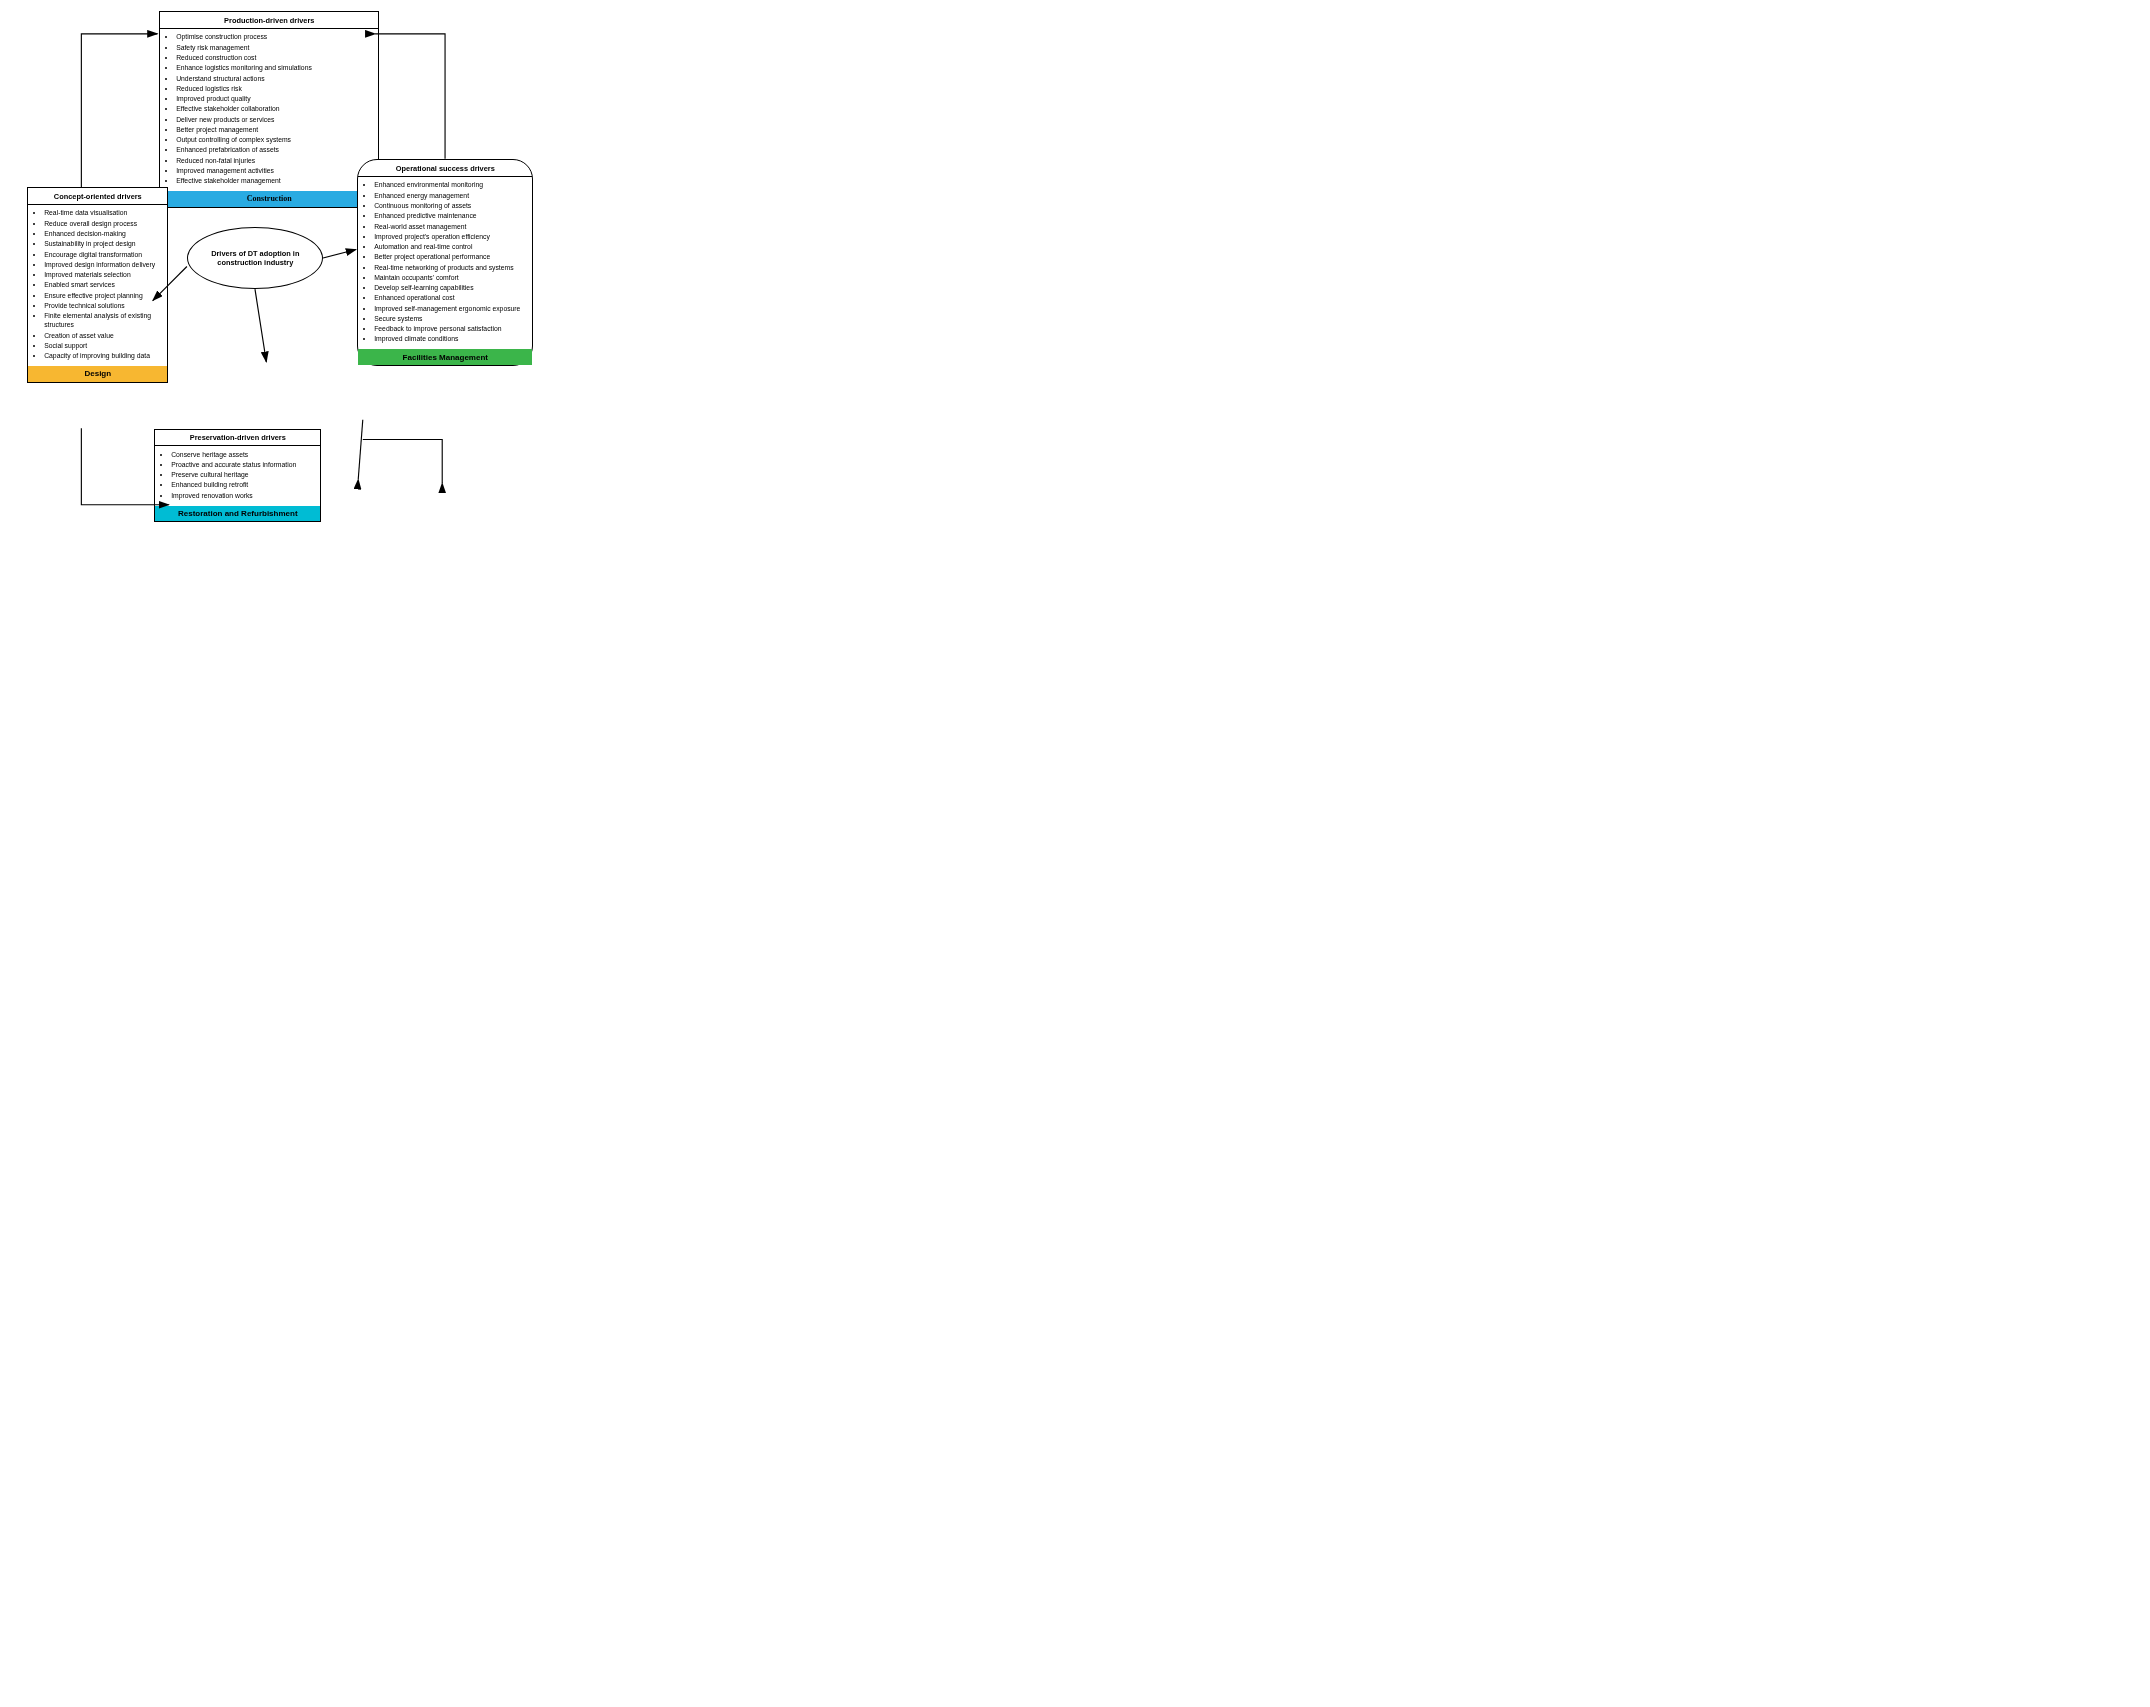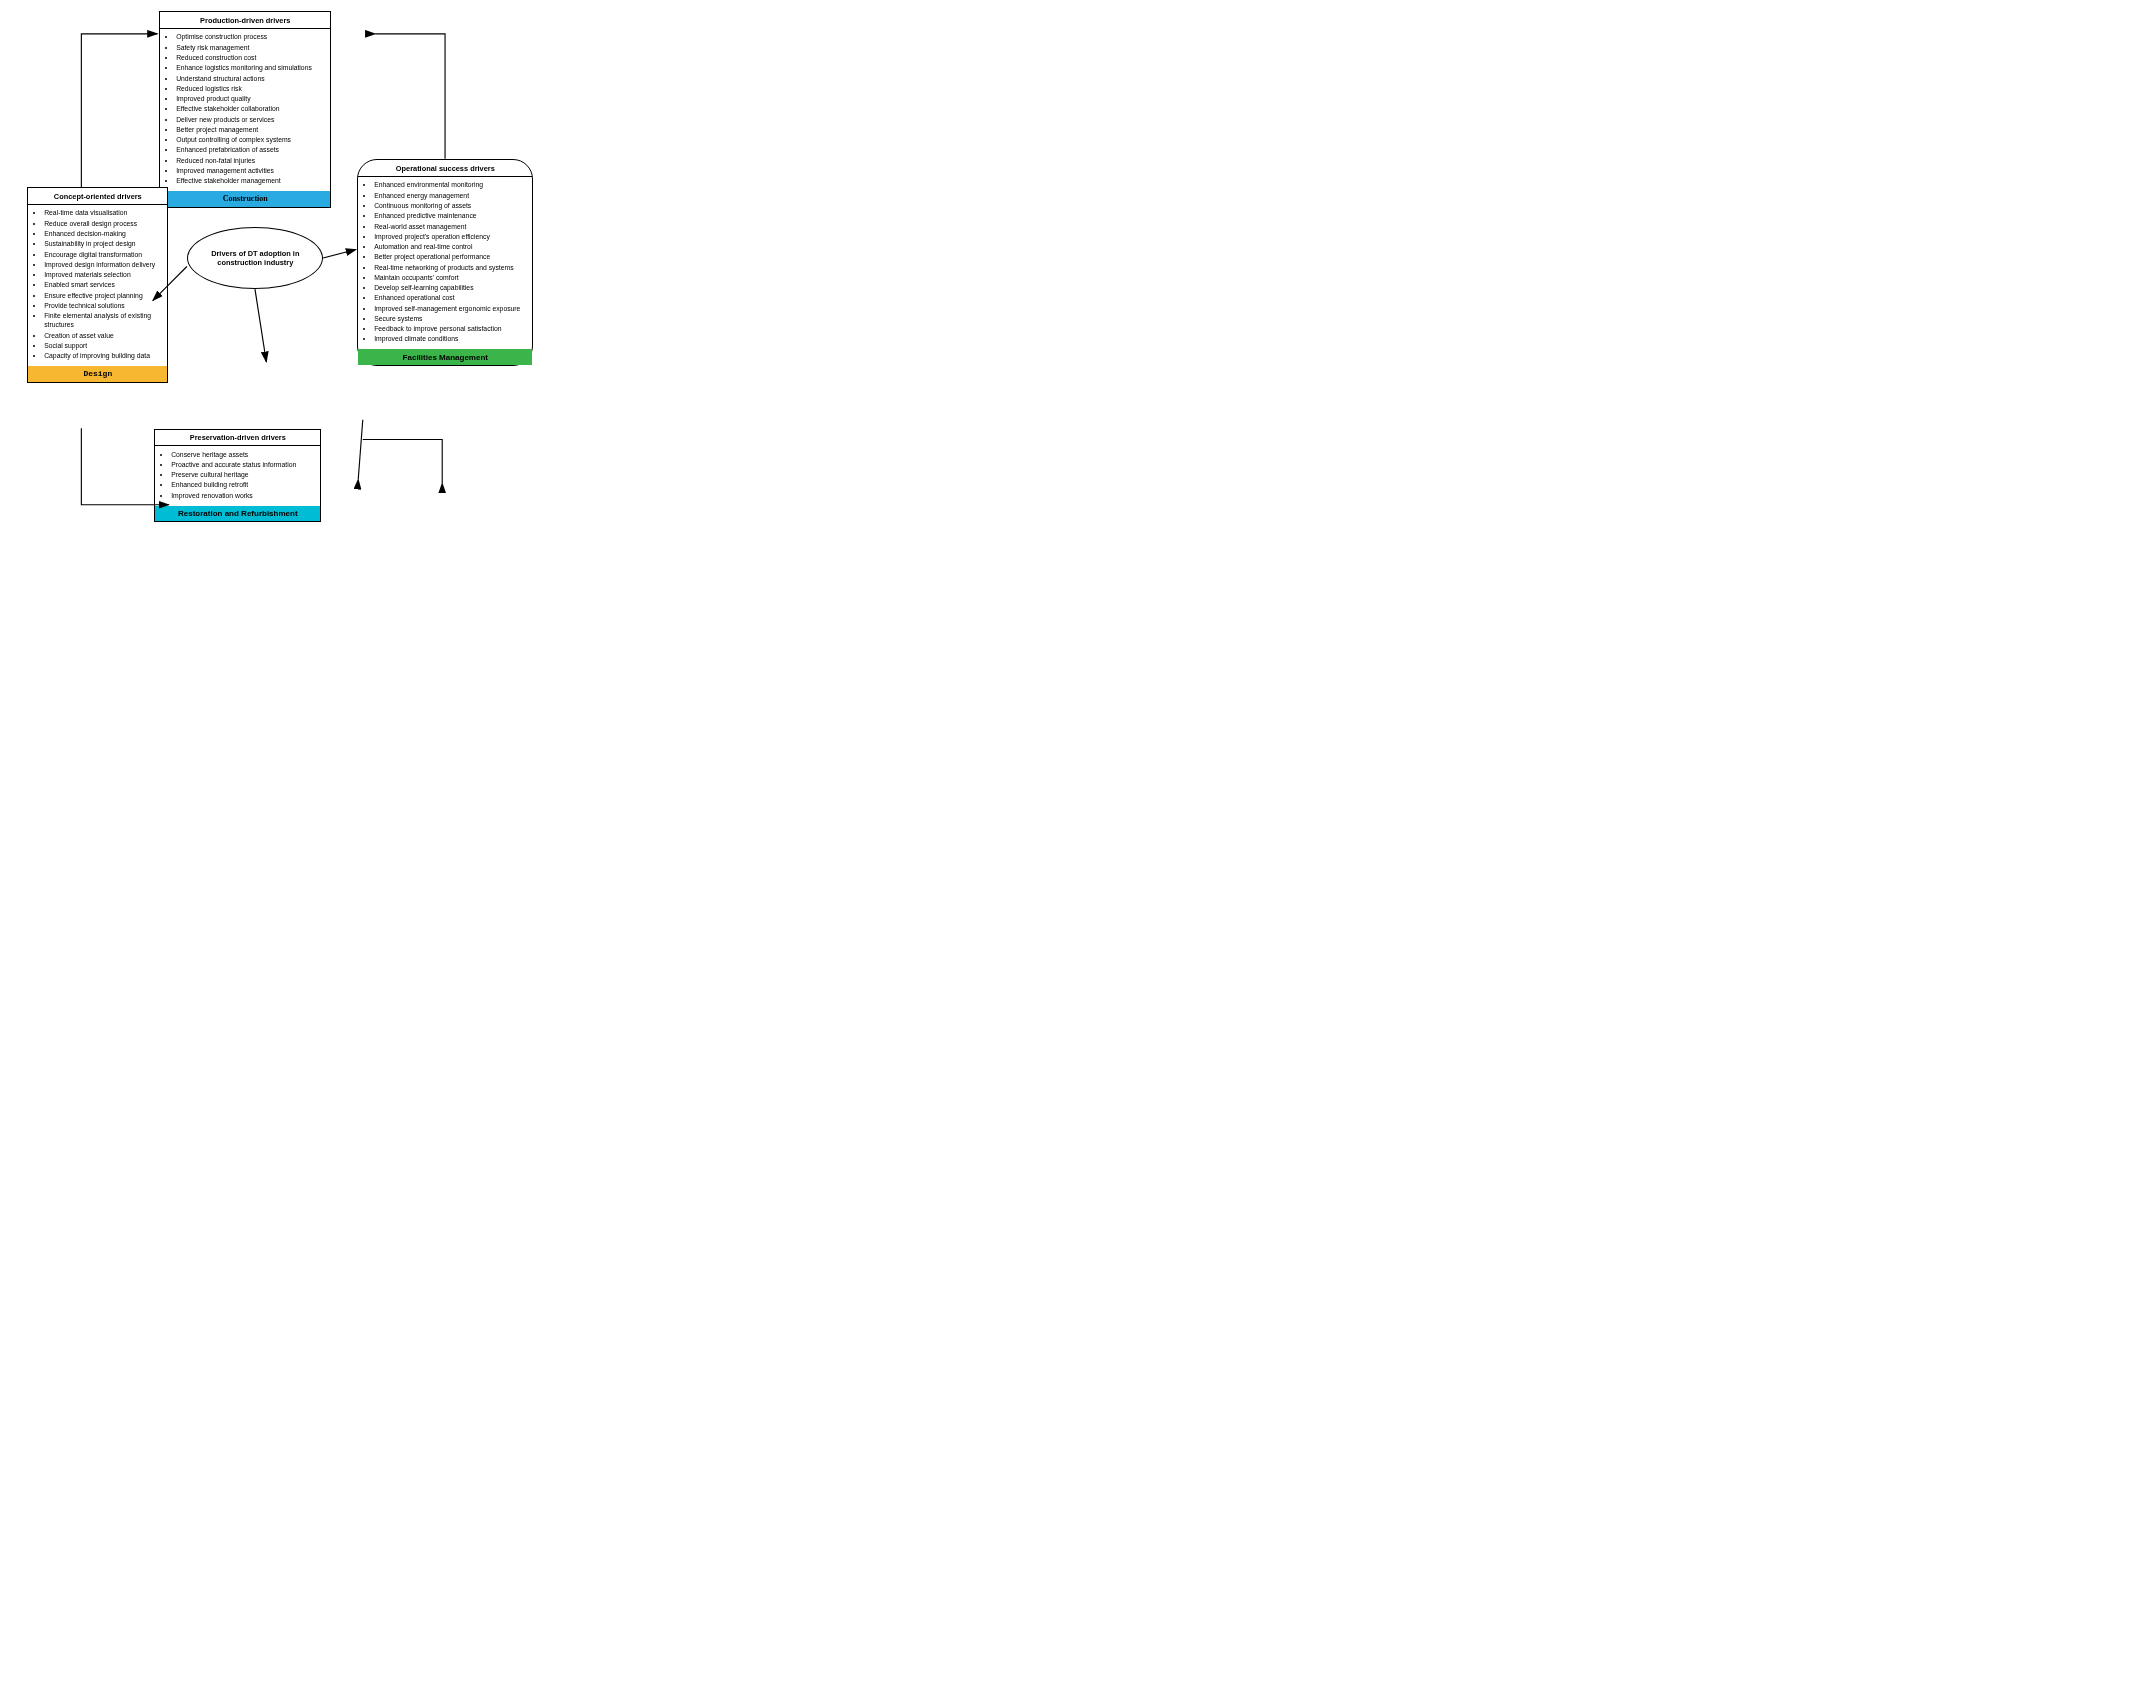--- a/index.html
+++ b/index.html
@@ -50,29 +50,29 @@
 
     .box-footer {
       text-align: center;
       padding: 3.4px 4.5px;
       font-weight: bold;
       font-size: 8px;
       color: #000;
     }
 
     .footer-blue { background: #29ABE2; font-family: Liberation Serif, serif; }
-    .footer-yellow { background: #F7B731; font-family: Liberation Mono, monospace; }
+    .footer-yellow { background: #F7B731; }
     .footer-green { background: #3BB54A; }
     .footer-cyan { background: #00BCD4; }
 
     
     .box-production {
       top: 0;
       left: 148px;
-      width: 172px;
+      width: 220px;
     }
 
     
     .box-concept {
       top: 176px;
       left: 16px;
       width: 141px;
     }
 
     

